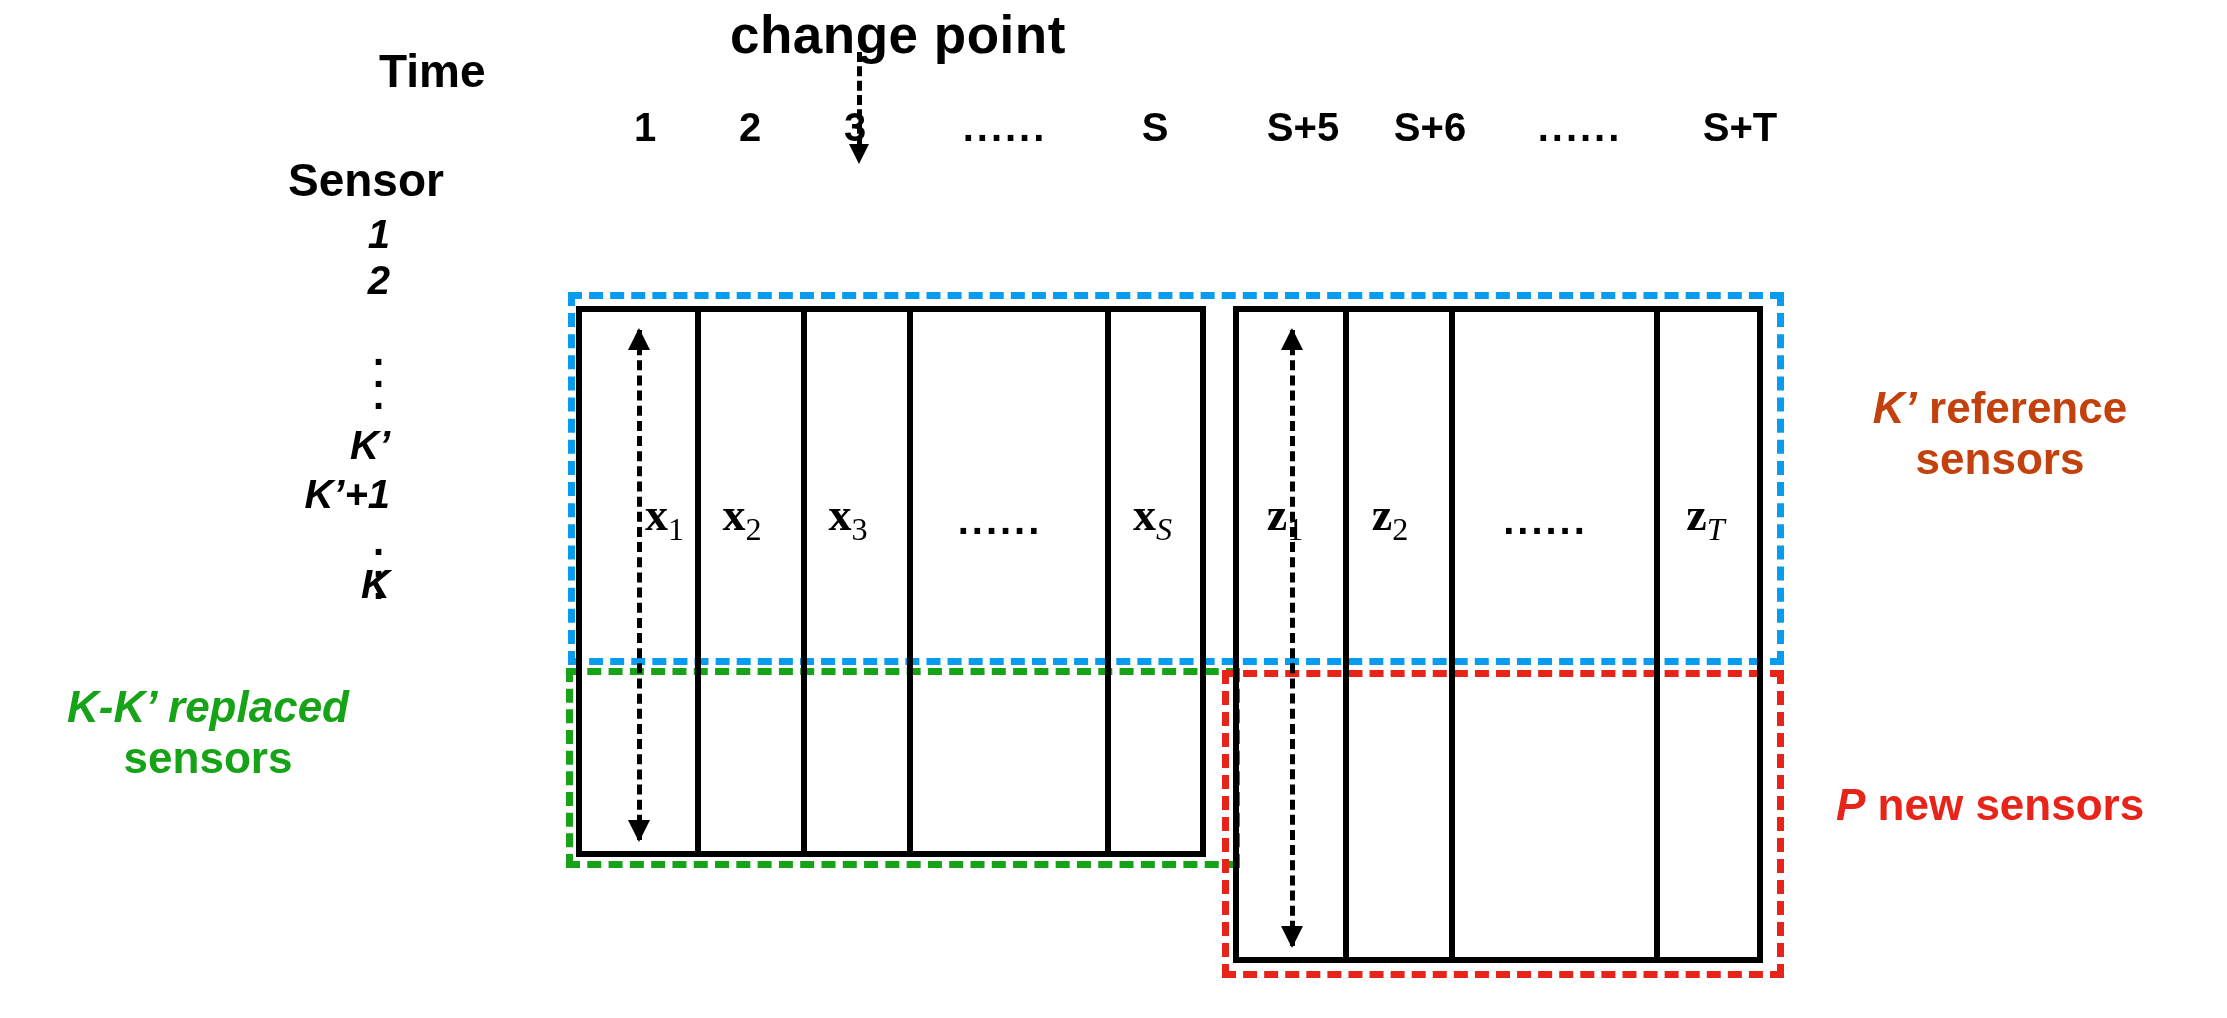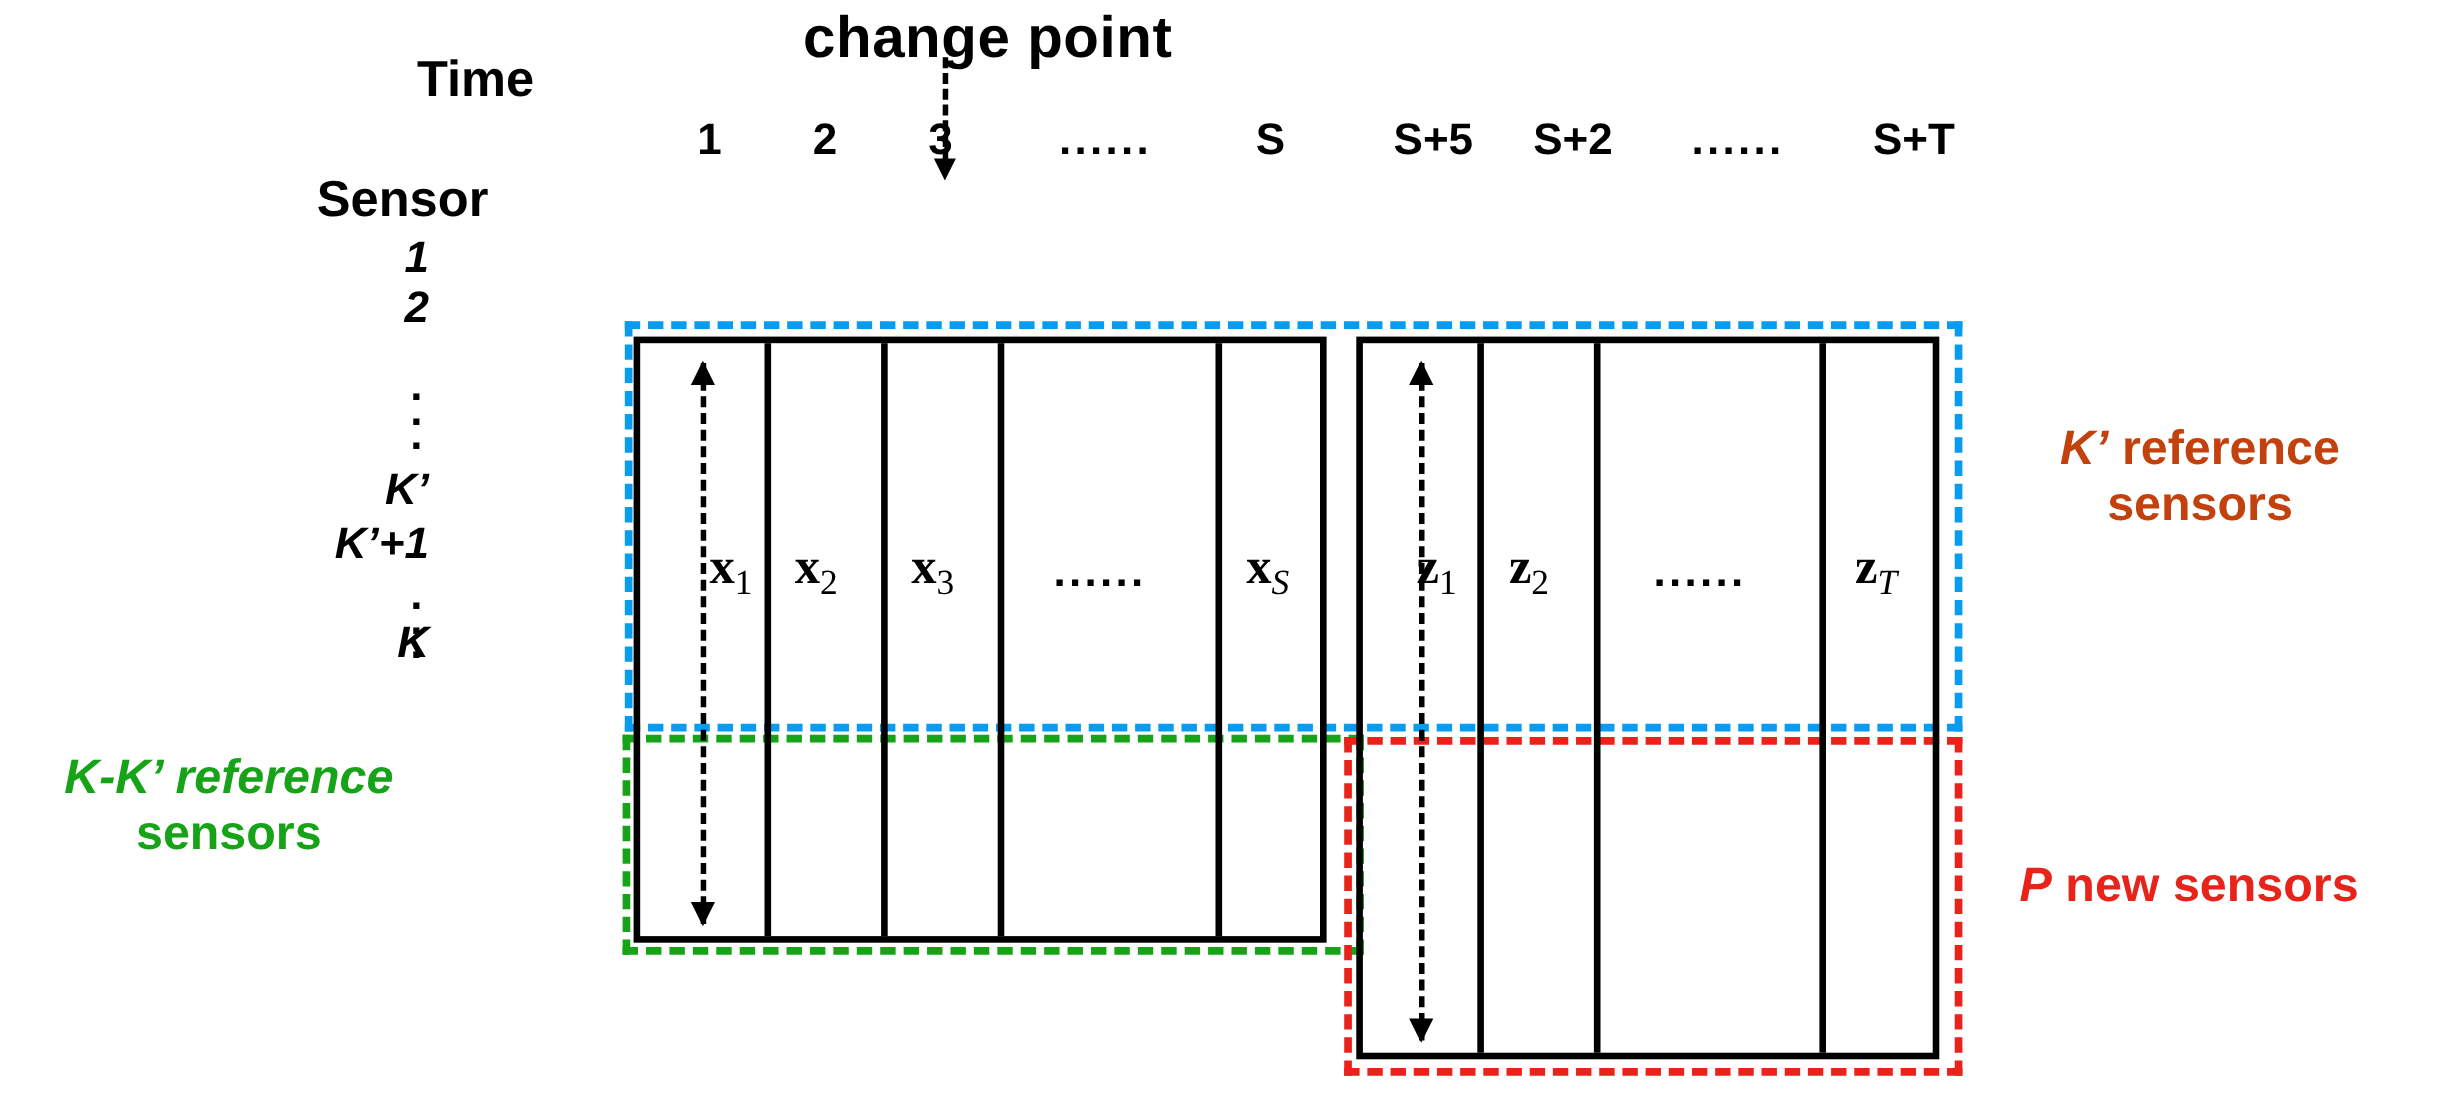--- a/index.html
+++ b/index.html
@@ -84,21 +84,21 @@
     <div class="head"></div>
   </div>
 
   <div id="time-ticks">
       <div class="tick" style="left: 595px; width: 100px;">1</div>
       <div class="tick" style="left: 700px; width: 100px;">2</div>
       <div class="tick" style="left: 805px; width: 100px;">3</div>
       <div class="dots-row" style="left: 905px; width: 200px;">......</div>
       <div class="tick" style="left: 1105px; width: 100px;">S</div>
       <div class="tick" style="left: 1243px; width: 120px;">S+5</div>
-      <div class="tick" style="left: 1370px; width: 120px;">S+2</div>
+      <div class="tick" style="left: 1370px; width: 120px;">S+6</div>
       <div class="dots-row" style="left: 1480px; width: 200px;">......</div>
       <div class="tick" style="left: 1680px; width: 120px;">S+T</div>
     </div>
 
   <div id="sensor-rows">
       <div class="srow" style="top: 212px;">1</div>
       <div class="srow" style="top: 258px;">2</div>
       <div class="vdots" style="top: 340px;">
         <div>.</div>
         <div>.</div>
@@ -141,39 +141,39 @@
     <div class="dn"></div>
   </div>
 
   <div class="grid" id="post-grid" style="left:1233px;top:306px;width:530px;height:657px;">
     <div class="vdiv" style="left:104px;"></div>
     <div class="vdiv" style="left:210px;"></div>
     <div class="vdiv" style="left:415px;"></div>
   </div>
 
   <div id="post-labels">
-      <div class="cellLabel" style="top: 488px; left: 1233px; width: 104px; margin-left: 21px;">z<sub class="num">1</sub></div>
+      <div class="cellLabel" style="top: 488px; left: 1233px; width: 104px;">z<sub class="num">1</sub></div>
       <div class="cellLabel" style="top: 488px; left: 1337px; width: 106px;">z<sub class="num">2</sub></div>
       <div class="celldots" style="top: 498px; left: 1443px; width: 205px;">......</div>
       <div class="cellLabel" style="top: 488px; left: 1648px; width: 115px;">z<sub>T</sub></div>
     </div>
 
   <div class="dblarrow" style="left:1290px;top:330px;height:616px;">
     <div class="shaft"></div>
     <div class="up"></div>
     <div class="dn"></div>
   </div>
 
   <div class="sidelbl" id="label-reference">
     <div><i>K’</i><span> reference</span></div>
     <div>sensors</div>
   </div>
 
   <div class="sidelbl" id="label-replaced">
-    <div><i>K-K’ reference</i></div>
+    <div><i>K-K’ replaced</i></div>
     <div>sensors</div>
   </div>
 
   <div class="sidelbl" id="label-new">
     <div><i>P</i><span> new sensors</span></div>
   </div>
 
 </div>
 
 </body></html>

